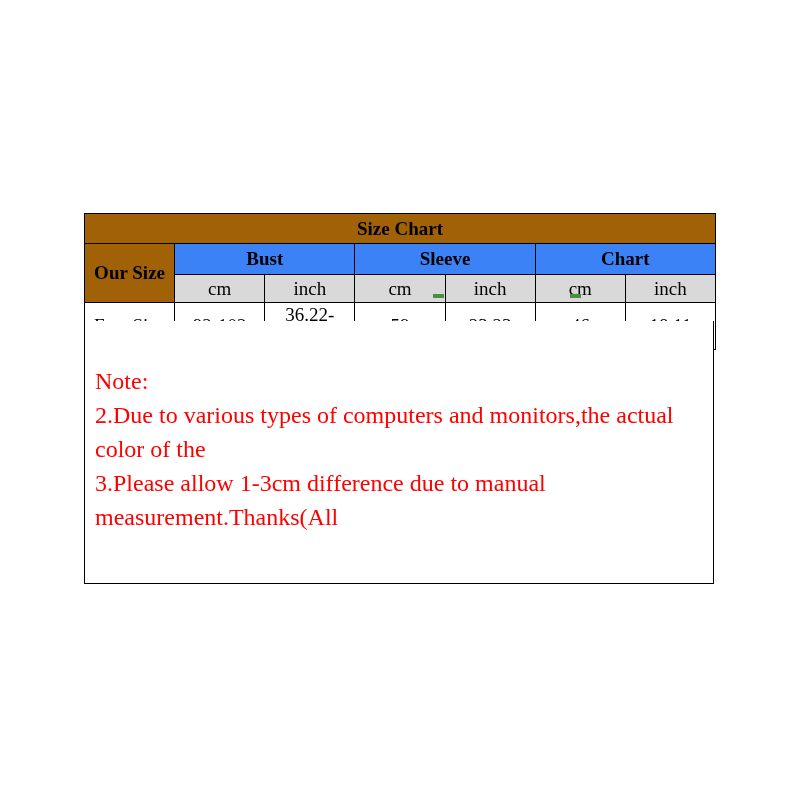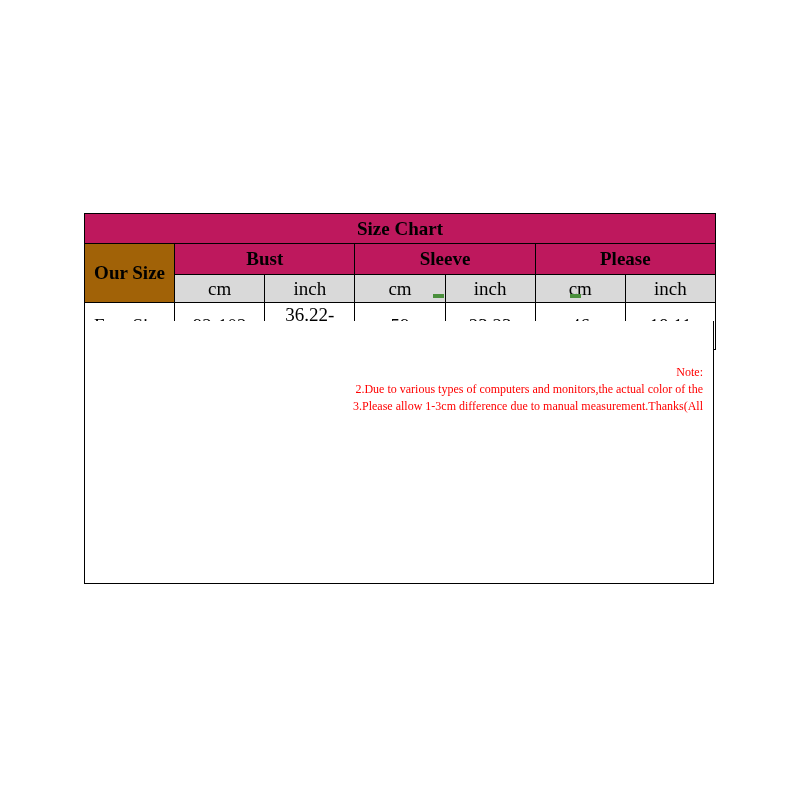--- a/index.html
+++ b/index.html
@@ -38,28 +38,28 @@
   table.size-chart th {
     border: 1px solid #000000;
     font-weight: normal;
     font-size: 19px;
     font-family: "Liberation Serif", serif;
     color: #000000;
     padding: 1px 4px;
     line-height: 1.15;
   }
   .title-cell {
-    background: #be185d;
+    background: #a16207;
     text-align: center;
     font-weight: bold !important;
     font-size: 19px;
     height: 27px;
   }
   .grp-cell {
-    background: #be185d;
+    background: #3b82f6;
     text-align: center;
     font-weight: bold !important;
     font-size: 19px;
     height: 28px;
   }
   .oursize-cell {
     background: #a16207;
     text-align: center;
     font-weight: bold !important;
     font-size: 19px;
@@ -89,24 +89,24 @@
     top: 321px;
     width: 630px;
     height: 263px;
     border: 1px solid #000000;
     border-top: none;
     background: #ffffff;
     box-sizing: border-box;
   }
   .note-inner {
     padding-top: 43px;
-    text-align: right;
+    text-align: left;
     color: #ff0000;
     font-family: "Liberation Serif", serif;
-    font-size: 12px;
+    font-size: 24px;
     line-height: 1.42;
   }
   .note-inner .line {
     display: block;
     padding: 0 10px;
   }
   
   .tick {
     position: absolute;
     width: 11px;
@@ -122,21 +122,21 @@
   <div class="chart-wrap">
     <table class="size-chart">
       <tbody>
           <tr>
         <td class="title-cell" colspan="7">Size Chart</td>
       </tr>
       <tr>
         <td class="oursize-cell" rowspan="2" style="width:112px;">Our Size</td>
         <td class="grp-cell" colspan="2" style="width:240px;">Bust</td>
         <td class="grp-cell" colspan="2" style="width:136px;">Sleeve</td>
-        <td class="grp-cell" colspan="2" style="width:142px;">Please</td>
+        <td class="grp-cell" colspan="2" style="width:142px;">Chart</td>
       </tr>
       <tr>
         <td class="unit-cell" style="width:85px;">cm</td>
         <td class="unit-cell" style="width:155px;">inch</td>
         <td class="unit-cell" style="width:62px;">cm</td>
         <td class="unit-cell" style="width:74px;">inch</td>
         <td class="unit-cell" style="width:68px;">cm</td>
         <td class="unit-cell" style="width:74px;">inch</td>
       </tr>
       <tr>

